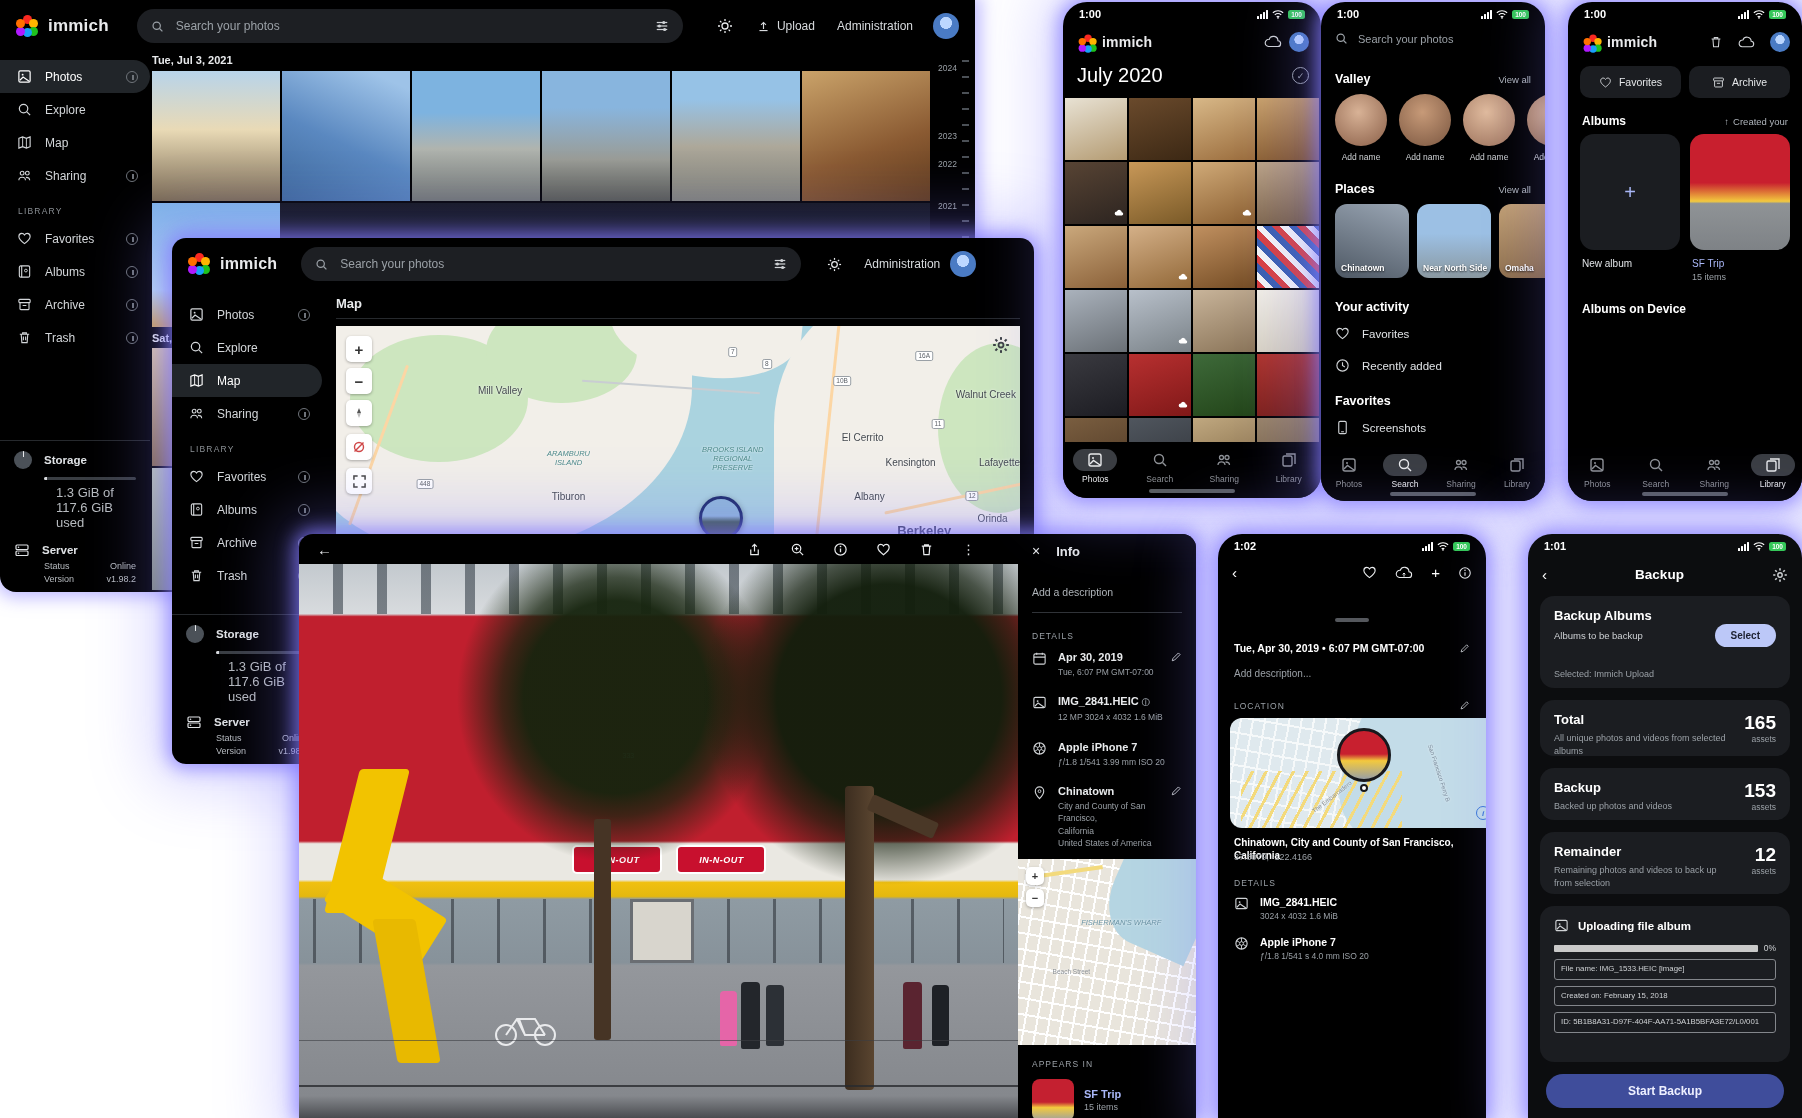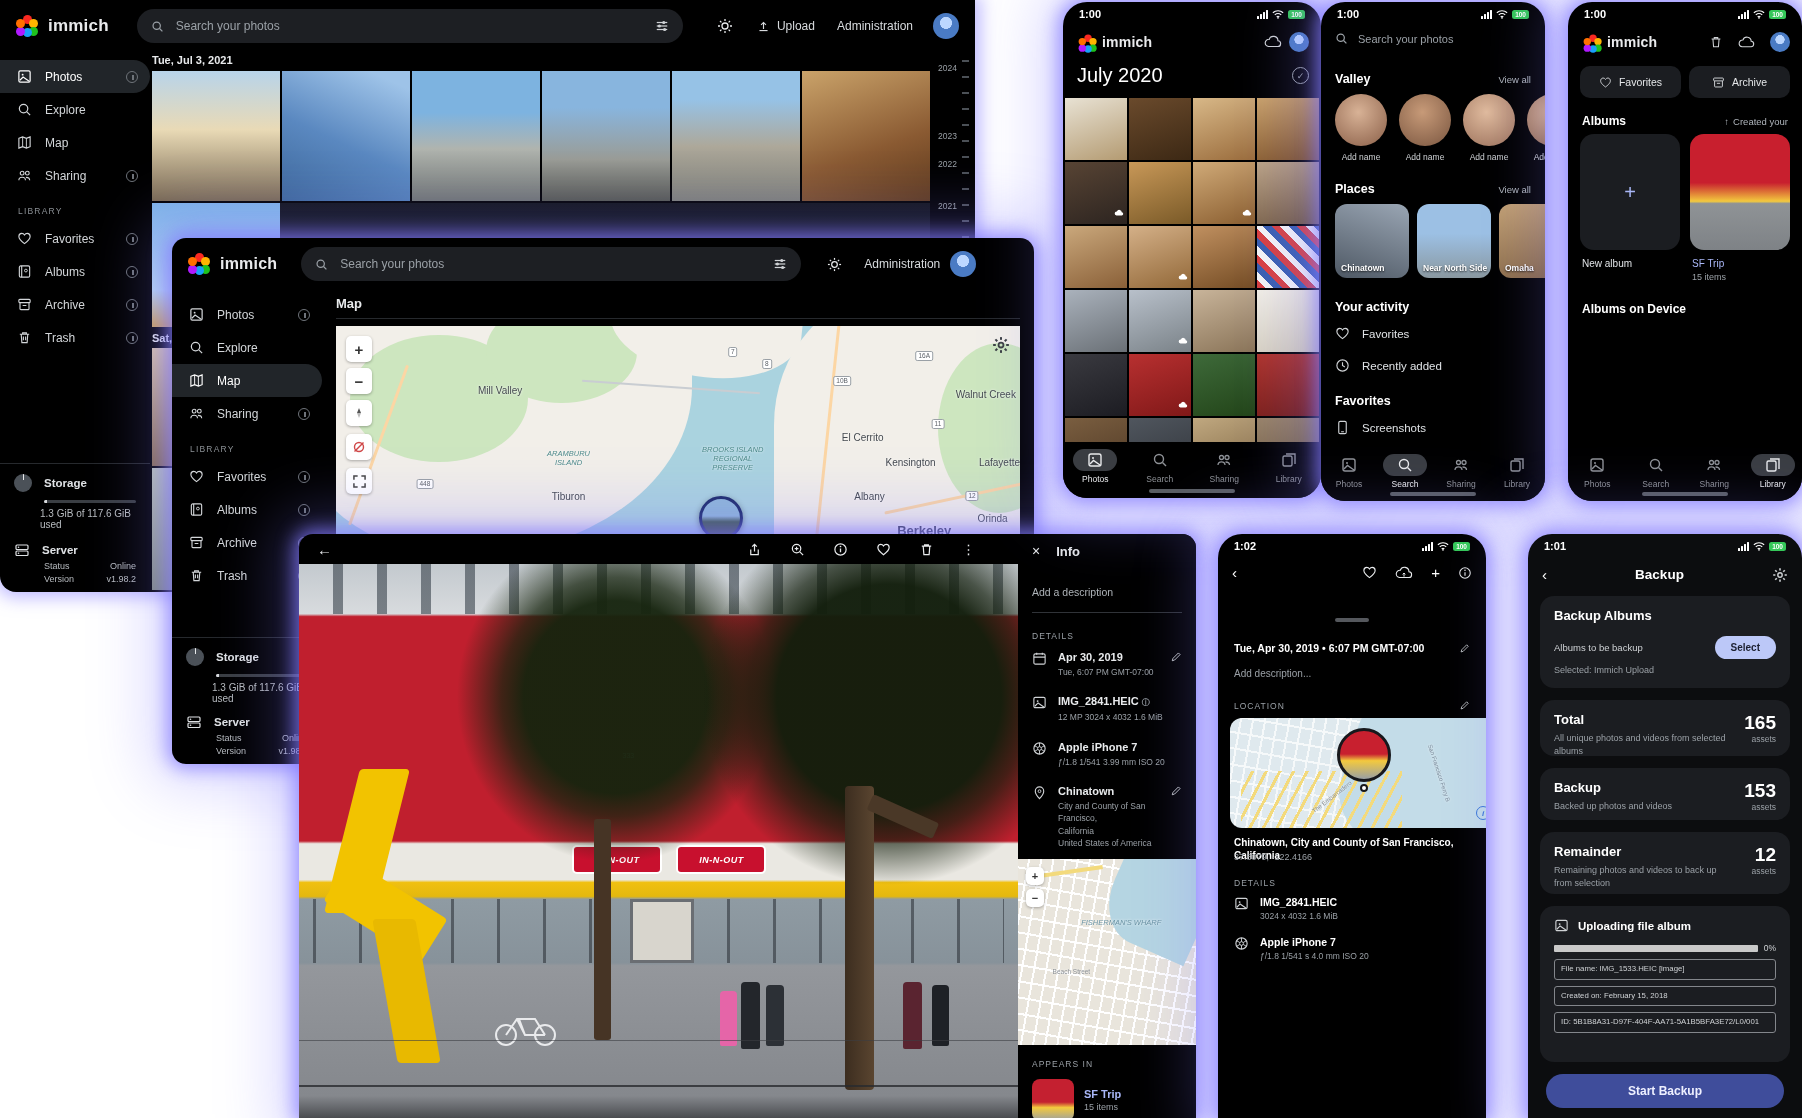--- a/index.html
+++ b/index.html
@@ -29,21 +29,21 @@
 .sitem.active{background:#212529;color:#fff}
 .sitem .grow{flex:1}
 .ldot{width:12px;height:12px;border:1px solid #6f747a;border-radius:50%;position:relative;flex:none}
 .ldot:after{content:"";position:absolute;left:5px;top:3px;width:1.5px;height:5px;background:#6f747a}
 .seclbl{padding:14px 0 6px 18px;color:#8b9095;font-size:8.5px;letter-spacing:1.2px}
 .sfoot{position:absolute;left:0;bottom:0;width:100%;border-top:1px solid #26292d;padding:10px 14px 8px}
 .strow{display:flex;align-items:center;gap:12px;color:#dfe2e5;font-size:11.5px;font-weight:600}
 .pie{width:18px;height:18px;border-radius:50%;background:conic-gradient(#e8eaec 0 10deg,#4b5158 10deg)}
 .sbar{height:3px;background:#3a3e43;border-radius:2px;margin:8px 0 5px 30px;overflow:hidden}
 .sbar i{display:block;height:100%;width:3%;background:#d8dadd}
-.sused{margin-left:26px;color:#b7bbbf;font-size:10px}
+.sused{margin-left:42px;color:#b7bbbf;font-size:13px}
 .srvrow{display:flex;color:#b7bbbf;font-size:9px;margin:3px 0 0 30px}
 .srvrow .grow{flex:1}
 .tile{border-radius:0;flex:none}
 .datelbl{color:#e8eaec;font-size:11px;font-weight:600}
 .yearcol .yr{position:absolute;right:0;color:#9aa0a6;font-size:8.5px}
 .ticks{position:absolute;background:repeating-linear-gradient(180deg,#4b5056 0 2px,transparent 2px 16px)}
 
 .map{position:absolute;background:#aad3df;overflow:hidden}
 .land{position:absolute;background:#f2efe9}
 .green{position:absolute;background:#cde6bf;border-radius:50%}
@@ -1250,25 +1250,25 @@
             <line x1="12.6" y1="8" x2="14.8" y2="8"></line>
             <line x1="3.2" y1="3.2" x2="4.8" y2="4.8"></line>
             <line x1="11.2" y1="11.2" x2="12.8" y2="12.8"></line>
             <line x1="12.8" y1="3.2" x2="11.2" y2="4.8"></line>
             <line x1="3.2" y1="12.8" x2="4.8" y2="11.2"></line>
           </g>
         </svg>
   </div>
   <div class="card" style="top:62px;height:92px">
     <div class="h">Backup Albums</div>
-    <div style="display:flex;align-items:center;margin-top:13px">
+    <div style="display:flex;align-items:center;margin-top:1px">
       <span style="font-size:9.5px;color:#cfd2d5">Albums to be backup</span>
       <span style="margin-left:auto;background:#bcc8f8;color:#1c2030;font-size:10px;font-weight:700;border-radius:14px;padding:6px 16px"><span>Select</span></span>
     </div>
-    <div style="font-size:9px;color:#9aa0a6;margin-top:6px">Selected: Immich Upload</div>
+    <div style="font-size:9px;color:#9aa0a6;margin-top:22px">Selected: Immich Upload</div>
   </div>
   <div class="card" style="top:166px;height:56px">
     <div style="display:flex">
           <div style="flex:1">
             <div class="h">Total</div>
             <div class="sub">All unique photos and videos from selected albums</div>
           </div>
     <div>
             <div class="bignum">165</div>
             <div class="assets">assets</div>

